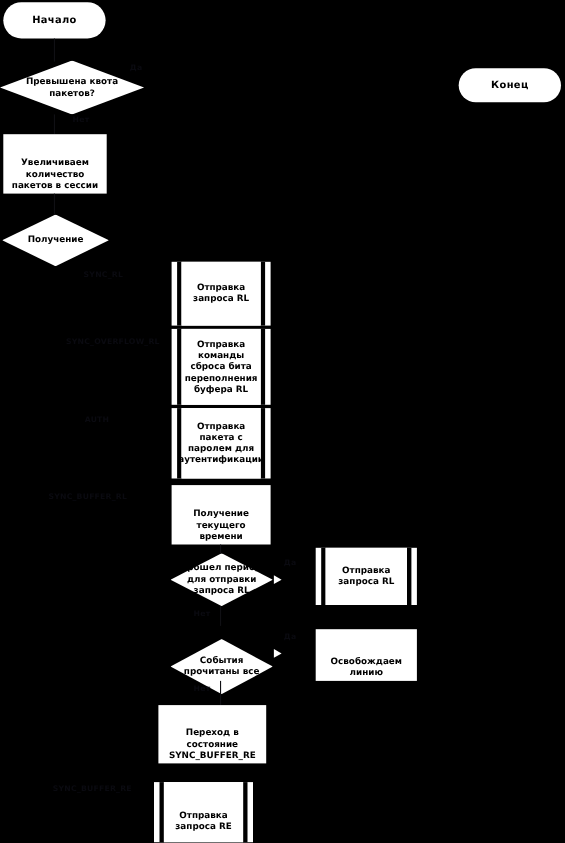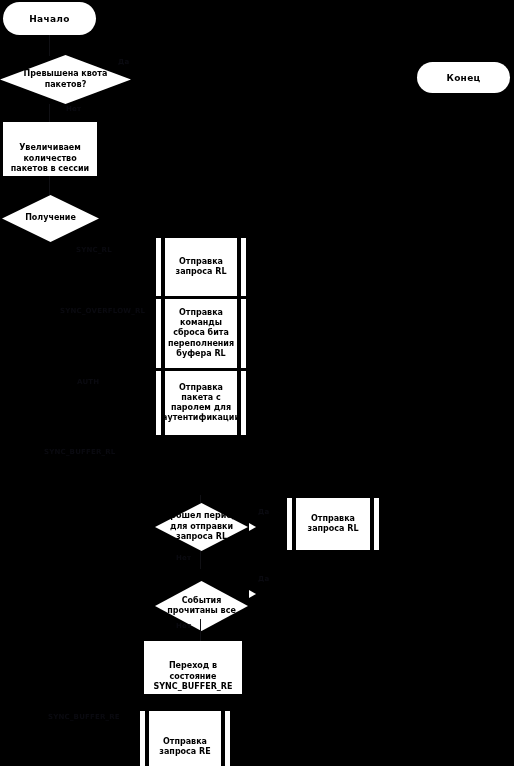--- a/index.html
+++ b/index.html
@@ -178,20 +178,23 @@
     <div class="proc-gap" style="right:5px;"></div>
     <div class="proc-inner">Отправка команды сброса бита переполнения буфера RL</div>
   </div>
 
   <div class="node process-bars" style="left:156px; top:371px; width:90px; height:64px;">
     <div class="proc-gap" style="left:5px;"></div>
     <div class="proc-gap" style="right:5px;"></div>
     <div class="proc-inner">Отправка пакета с паролем для аутентификации</div>
   </div>
 
+  <div class="node process" style="left:156px; top:441px; width:90px; height:54px;">
+    <span>Получение текущего времени</span>
+  </div>
 
   <div class="conn" style="left:200px; top:495px; width:1px; height:8px;"></div>
 
   <div class="decision-wrap" style="left:155px; top:503px; width:93px; height:48px;">
     <div class="decision-shape"></div>
     <div class="decision-text">прошел период для отправки запроса RL</div>
   </div>
 
   <div class="arrow-white arrow-right" style="left:249px; top:523px;"></div>
   <div class="edge-label" style="left:258px; top:508px;">Да</div>
@@ -206,20 +209,23 @@
   <div class="edge-label" style="left:176px; top:554px;">Нет</div>
 
   <div class="decision-wrap" style="left:155px; top:581px; width:93px; height:50px;">
     <div class="decision-shape"></div>
     <div class="decision-text">События прочитаны все</div>
   </div>
 
   <div class="arrow-white arrow-right" style="left:249px; top:590px;"></div>
   <div class="edge-label" style="left:258px; top:575px;">Да</div>
 
+  <div class="node process" style="left:287px; top:572px; width:92px; height:47px;">
+    <span>Освобождаем линию</span>
+  </div>
 
   <div class="conn" style="left:200px; top:619px; width:1px; height:22px;"></div>
   <div class="edge-label" style="left:176px; top:622px;">Нет</div>
 
   <div class="node process" style="left:144px; top:641px; width:98px; height:53px;">
     <span>Переход в состояние SYNC_BUFFER_RE</span>
   </div>
 
   <div class="node process-bars" style="left:140px; top:711px; width:90px; height:72px;">
     <div class="proc-gap" style="left:5px;"></div>

